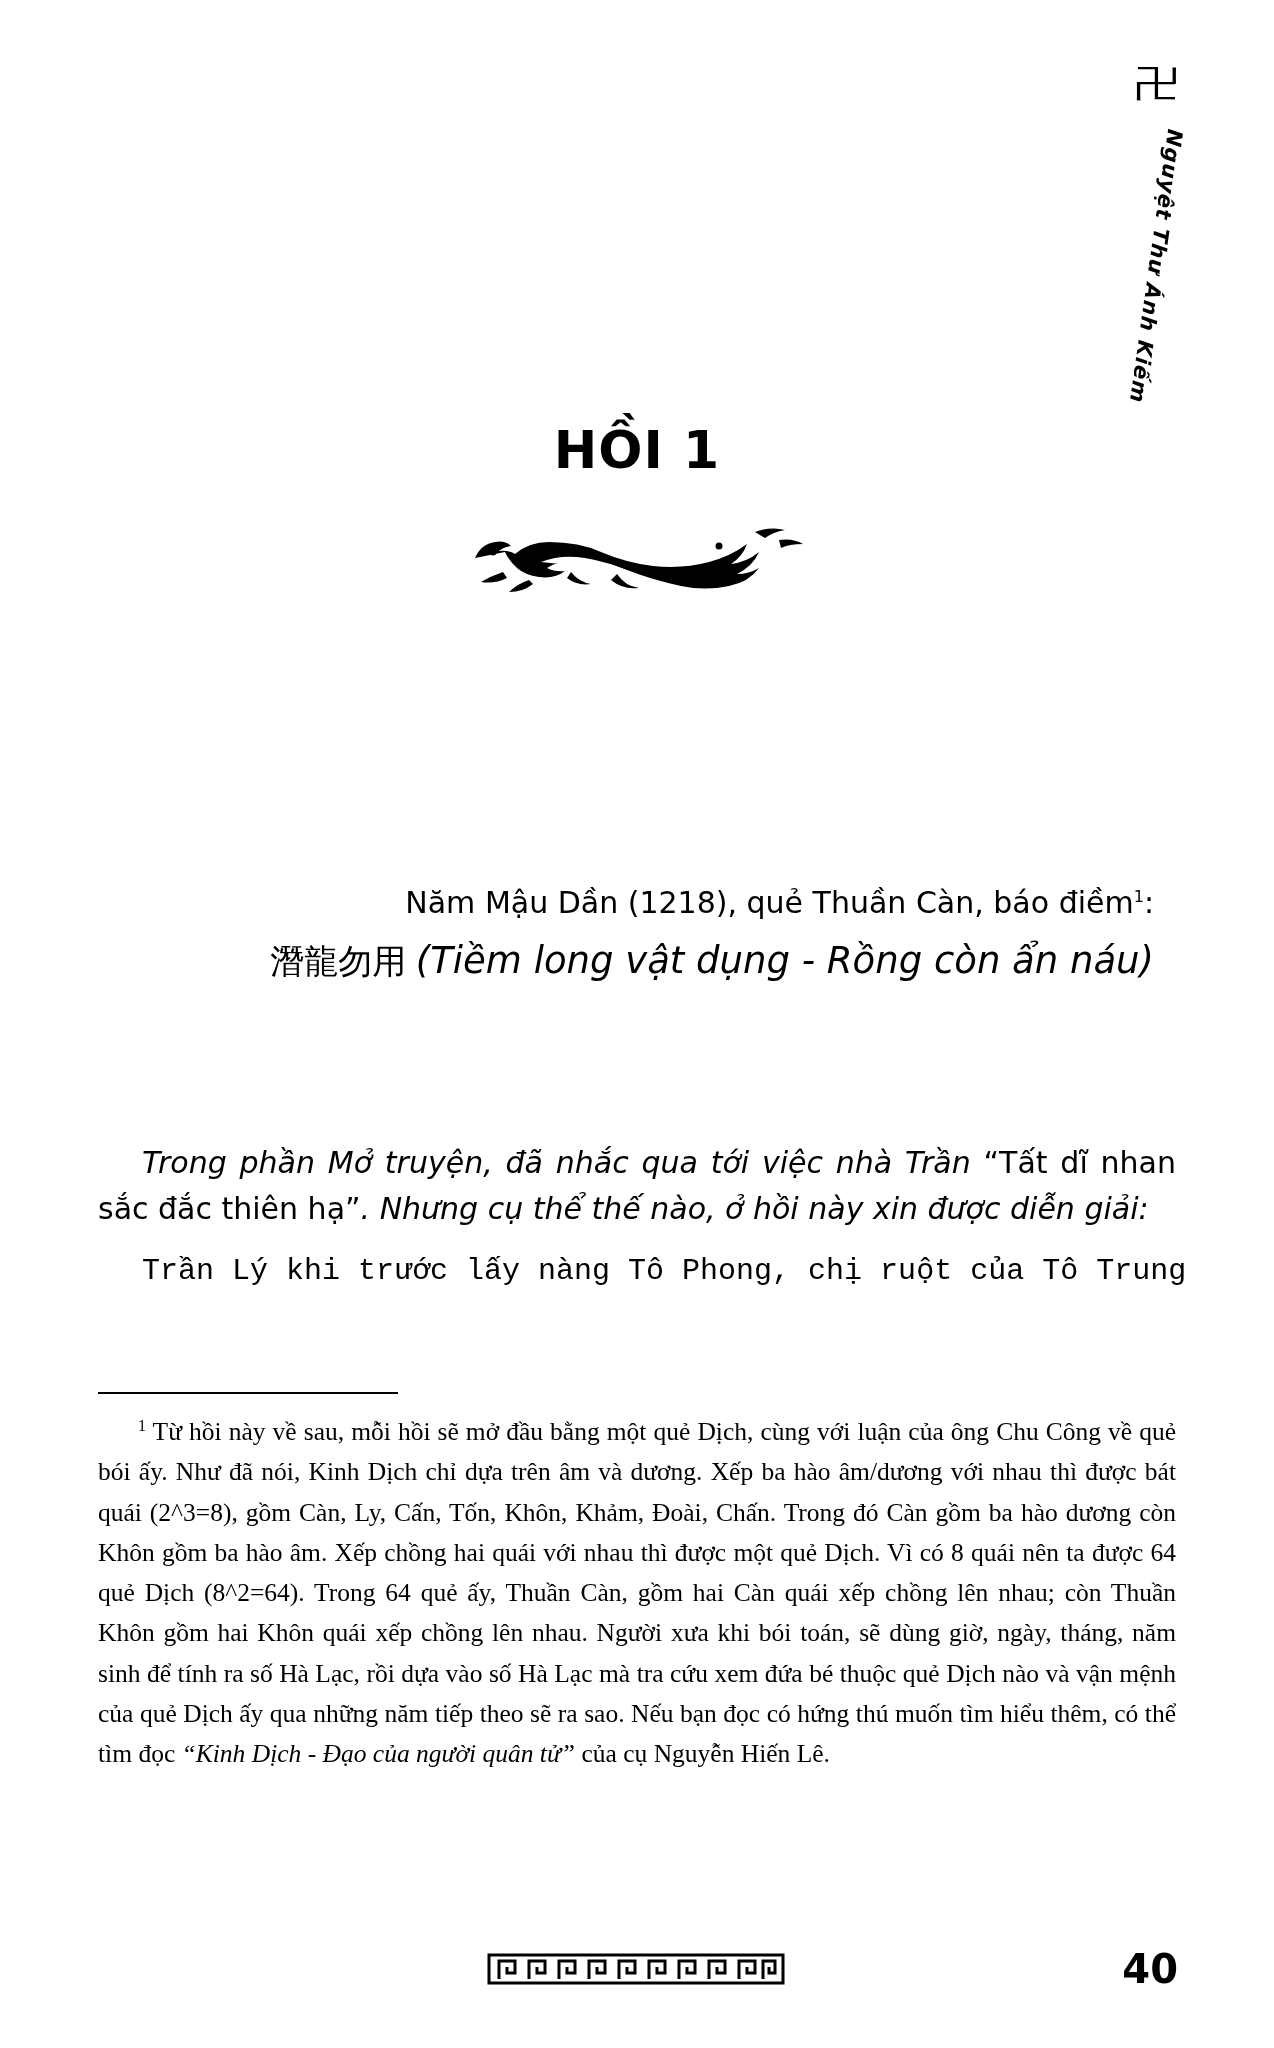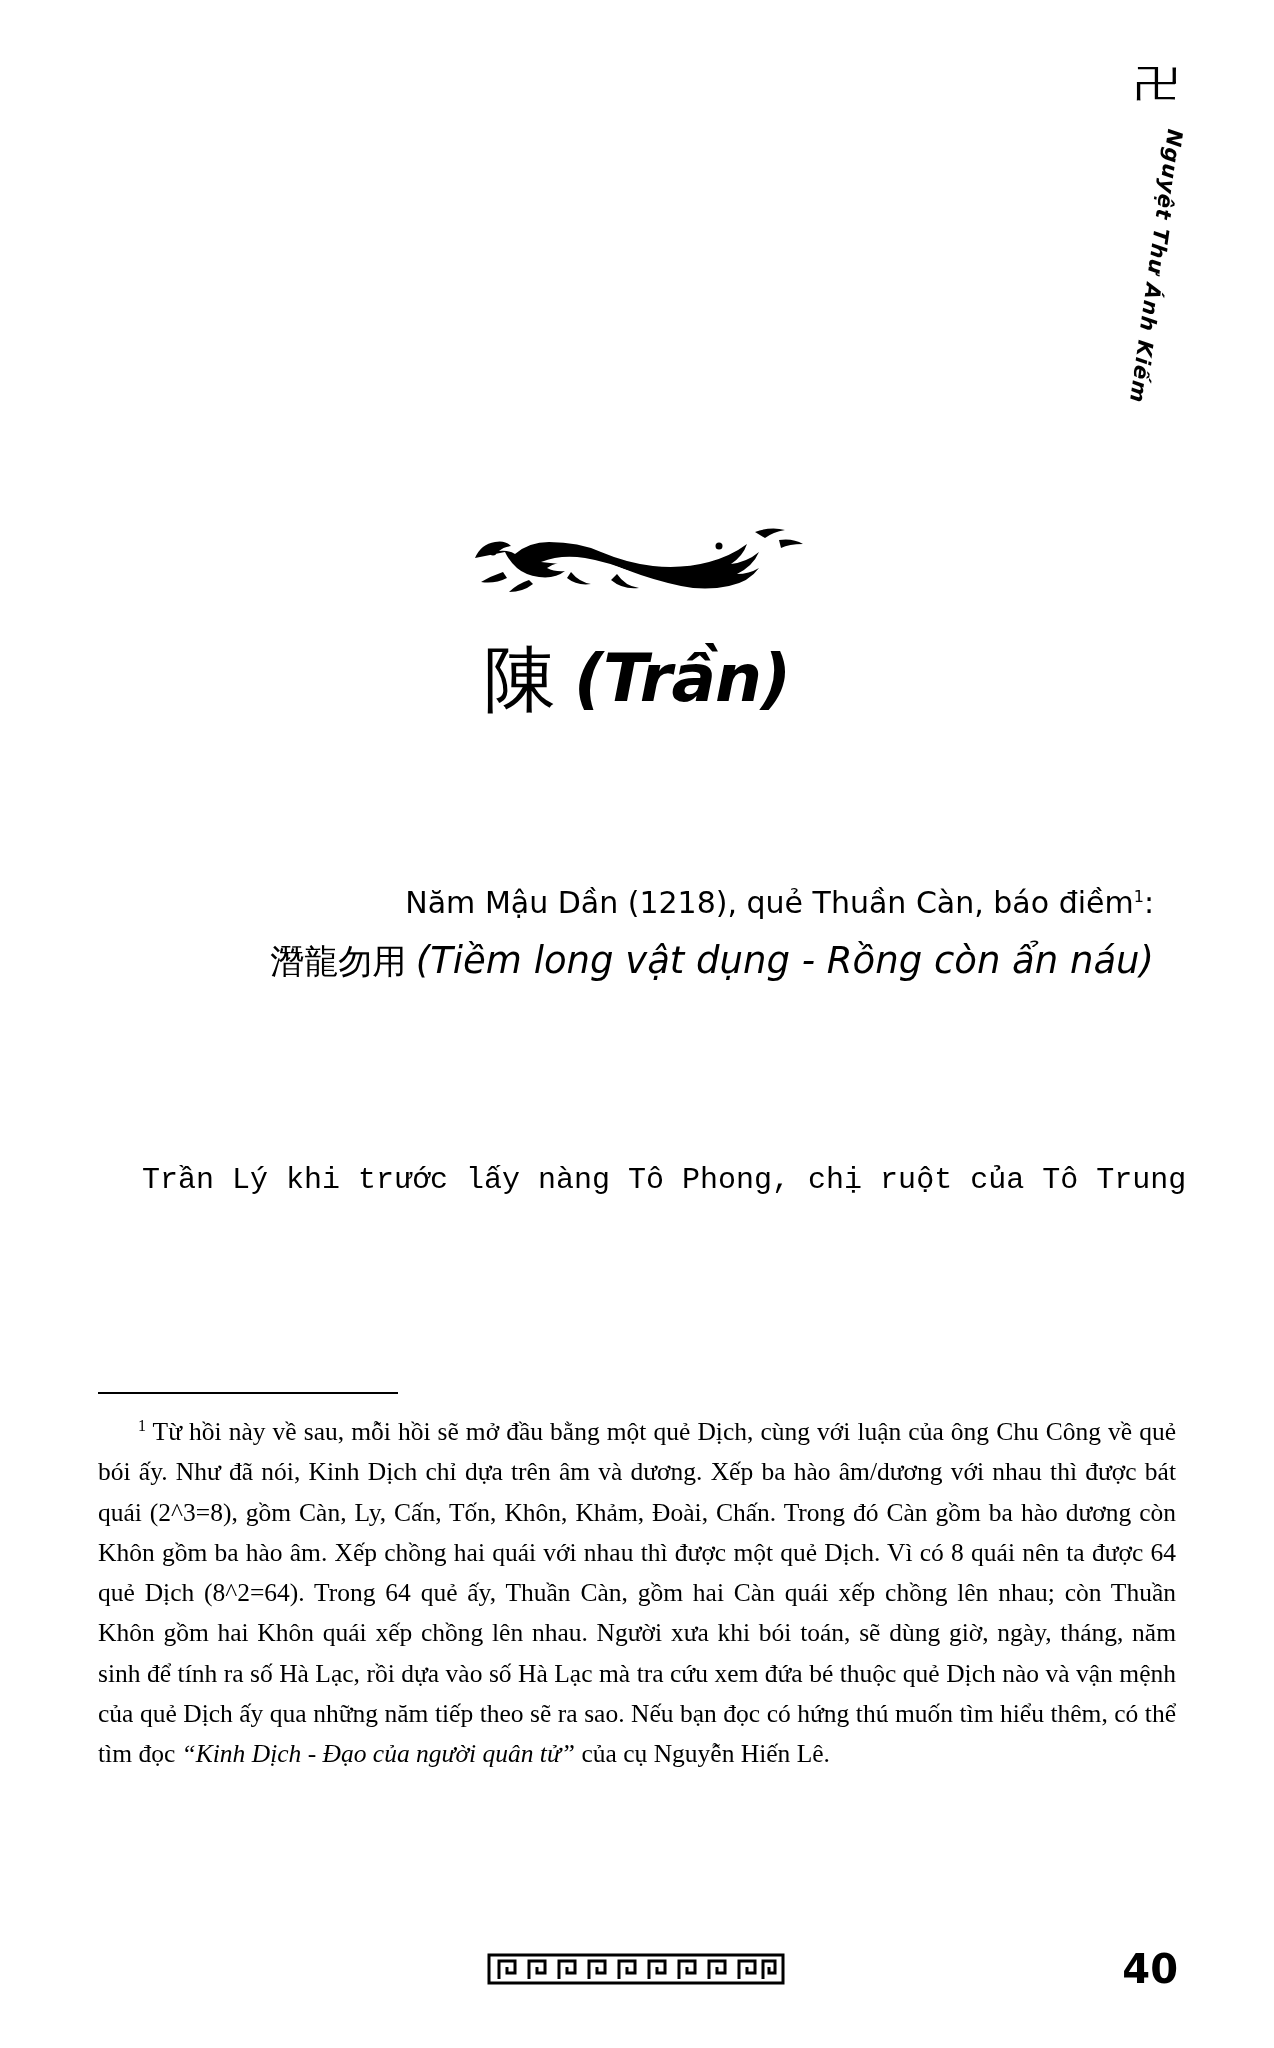--- a/index.html
+++ b/index.html
@@ -198,49 +198,48 @@
 </head>
 <body>
 
 <div class="page">
 
   <div class="side-mark">
     <div class="side-ornament">卍</div>
     <div class="side-title">Nguyệt Thư Ánh Kiếm</div>
   </div>
 
+  <div class="chapter-number">HỒI 1</div>
 
   <div class="dragon">
     <svg width="340" height="86" viewBox="0 0 340 86" xmlns="http://www.w3.org/2000/svg">
       <g fill="#000">
         <path d="M8 46 q6 -14 20 -16 q10 -2 16 4 q-8 1 -12 5 q10 -1 16 3 q14 -12 34 -12 q30 0 52 10 q26 11 52 14 q30 3 56 -4 q22 -6 38 -18 q-4 12 -16 20 q16 -2 28 -12 q-6 14 -22 22 q12 0 22 -6 q-10 14 -30 18 q-24 5 -48 0 q-28 -6 -54 -16 q-24 -9 -46 -10 q-20 -1 -34 8 q8 4 18 3 q-10 8 -26 6 q-14 -2 -22 -9 q-8 -7 -12 -16 z"></path>
         <path d="M74 50 q20 -8 44 -4 q24 4 46 14 q-24 -4 -48 -6 q-24 -2 -42 -4 z" fill="#fff"></path>
         <circle cx="26" cy="40" r="3.5"></circle>
         <circle cx="252" cy="34" r="3.5"></circle>
         <path d="M104 60 q8 10 20 12 q-14 2 -24 -6 z"></path>
         <path d="M150 62 q8 12 22 14 q-16 2 -28 -8 z"></path>
         <path d="M196 58 q10 12 24 14 q-18 2 -30 -8 z"></path>
         <path d="M288 20 q16 -6 30 -2 q-12 2 -20 8 z"></path>
         <path d="M312 28 q14 -2 24 4 q-14 0 -22 4 z"></path>
         <path d="M40 66 q-12 6 -26 4 q10 -6 22 -10 z"></path>
         <path d="M66 72 q-10 8 -24 8 q8 -8 20 -12 z"></path>
       </g>
     </svg>
   </div>
 
-  <div class="chapter-title">
-    <span class="han">陳</span><span class="latin">(Trần)</span>
-  </div>
 
   <div class="omen">
     <div class="line1"><span>Năm Mậu Dần (1218), quẻ Thuần Càn, báo điềm</span><span class="sup">1</span><span>:</span></div>
     <div class="line2"><span class="han-omen">潛龍勿用</span> <span class="ital">(Tiềm long vật dụng - Rồng còn ẩn náu)</span></div>
   </div>
 
   <div class="body-text">
+    <p class="para-italic"><span>Trong phần Mở truyện, đã nhắc qua tới việc nhà Trần</span><span class="reg"> “Tất dĩ nhan sắc đắc thiên hạ”</span><span>. Nhưng cụ thể thế nào, ở hồi này xin được diễn giải:</span></p>
     <p class="para-roman">Trần Lý khi trước lấy nàng Tô Phong, chị ruột của Tô Trung</p>
   </div>
 
   <div class="footnote-rule"></div>
   <div class="footnote"><span class="fn-mark">1</span><span> Từ hồi này về sau, mỗi hồi sẽ mở đầu bằng một quẻ Dịch, cùng với luận của ông Chu Công về quẻ bói ấy. Như đã nói, Kinh Dịch chỉ dựa trên âm và dương. Xếp ba hào âm/dương với nhau thì được bát quái (2^3=8), gồm Càn, Ly, Cấn, Tốn, Khôn, Khảm, Đoài, Chấn. Trong đó Càn gồm ba hào dương còn Khôn gồm ba hào âm. Xếp chồng hai quái với nhau thì được một quẻ Dịch. Vì có 8 quái nên ta được 64 quẻ Dịch (8^2=64). Trong 64 quẻ ấy, Thuần Càn, gồm hai Càn quái xếp chồng lên nhau; còn Thuần Khôn gồm hai Khôn quái xếp chồng lên nhau. Người xưa khi bói toán, sẽ dùng giờ, ngày, tháng, năm sinh để tính ra số Hà Lạc, rồi dựa vào số Hà Lạc mà tra cứu xem đứa bé thuộc quẻ Dịch nào và vận mệnh của quẻ Dịch ấy qua những năm tiếp theo sẽ ra sao. Nếu bạn đọc có hứng thú muốn tìm hiểu thêm, có thể tìm đọc </span><i>“Kinh Dịch - Đạo của người quân tử”</i><span> của cụ Nguyễn Hiến Lê.</span></div>
 
   <div class="footer">
     <div class="footer-ornament">
       <svg width="300" height="34" viewBox="0 0 300 34" xmlns="http://www.w3.org/2000/svg">
         <g fill="none" stroke="#000" stroke-width="3">

